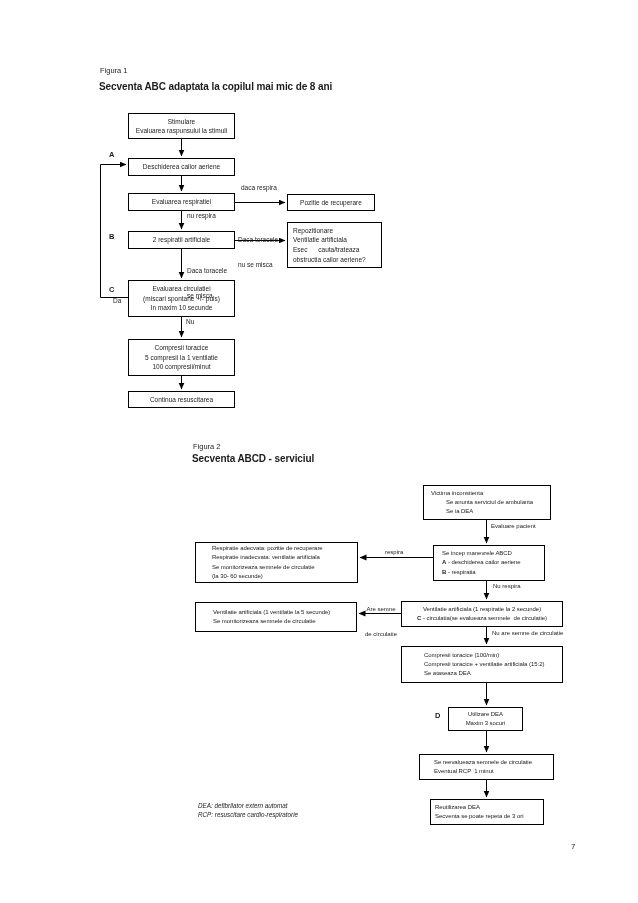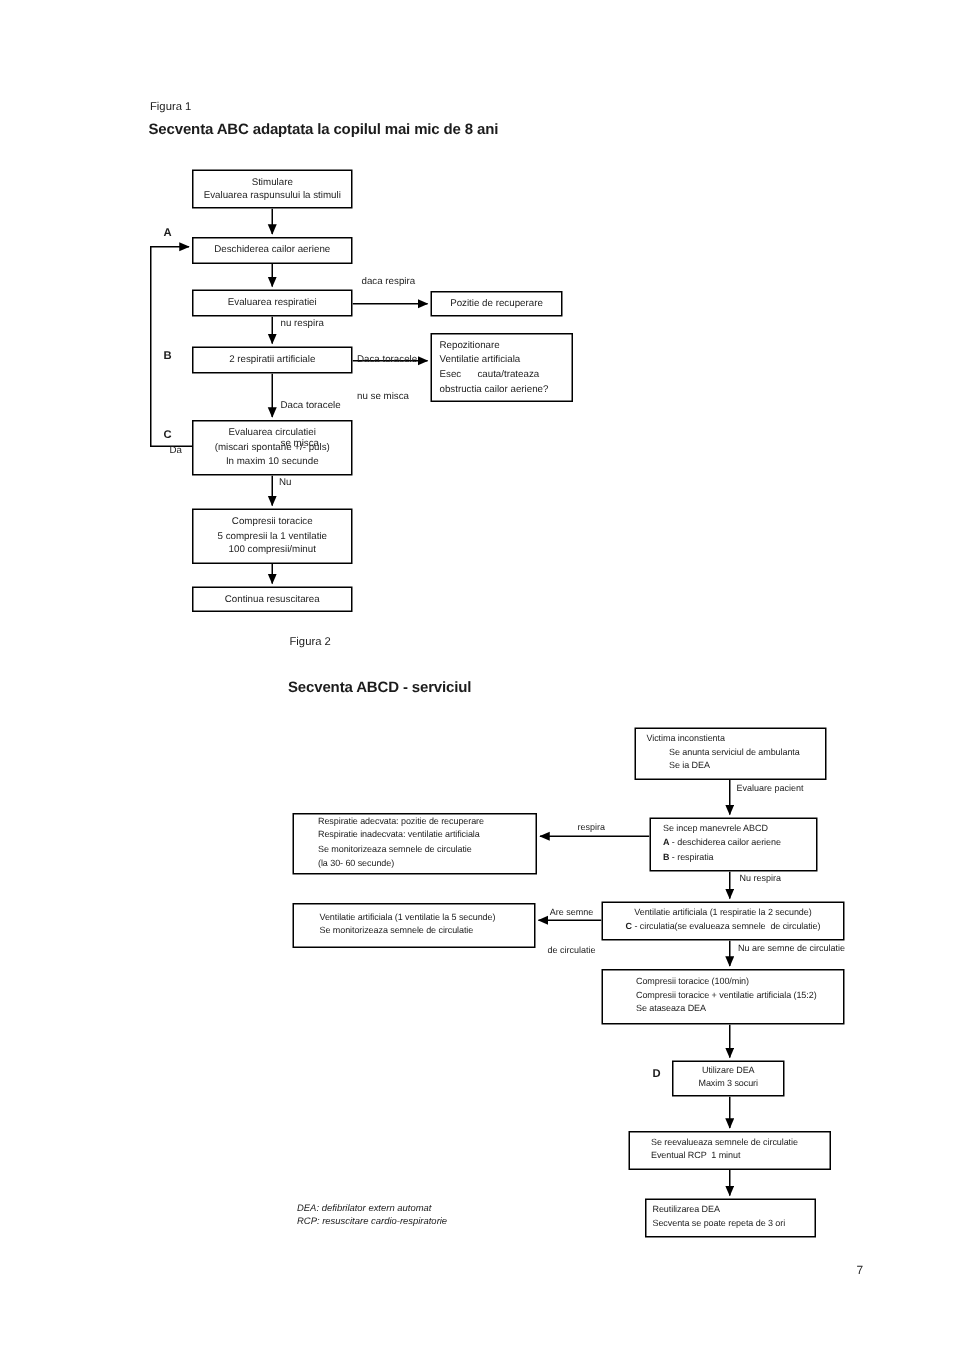--- a/index.html
+++ b/index.html
@@ -116,21 +116,21 @@
       <div>Daca toracele</div>
       <div>nu se misca</div>
     </div>
     <div class="lbl" style="left:187px; top:251px;">
       <div>Daca toracele</div>
       <div>se misca</div>
     </div>
   </div>
 
   <div class="fig2">
-    <div class="caption" style="left:193px; top:423px;">Figura 2</div>
+    <div class="caption" style="left:193px; top:442px;">Figura 2</div>
     <div class="title" style="left:192px; top:453px;">Secventa ABCD - serviciul</div>
 
     <div class="box" style="left:423px; top:485px; width:128px; height:35px;">
       <div class="ln" style="padding-left:7px;">Victima inconstienta</div>
       <div class="ln" style="padding-left:22px;">Se anunta serviciul de ambulanta</div>
       <div class="ln" style="padding-left:22px;">Se ia DEA</div>
     </div>
 
     <div class="box" style="left:433px; top:545px; width:112px; height:36px; padding-left:8px;">
       <div class="ln">Se incep manevrele ABCD</div>

